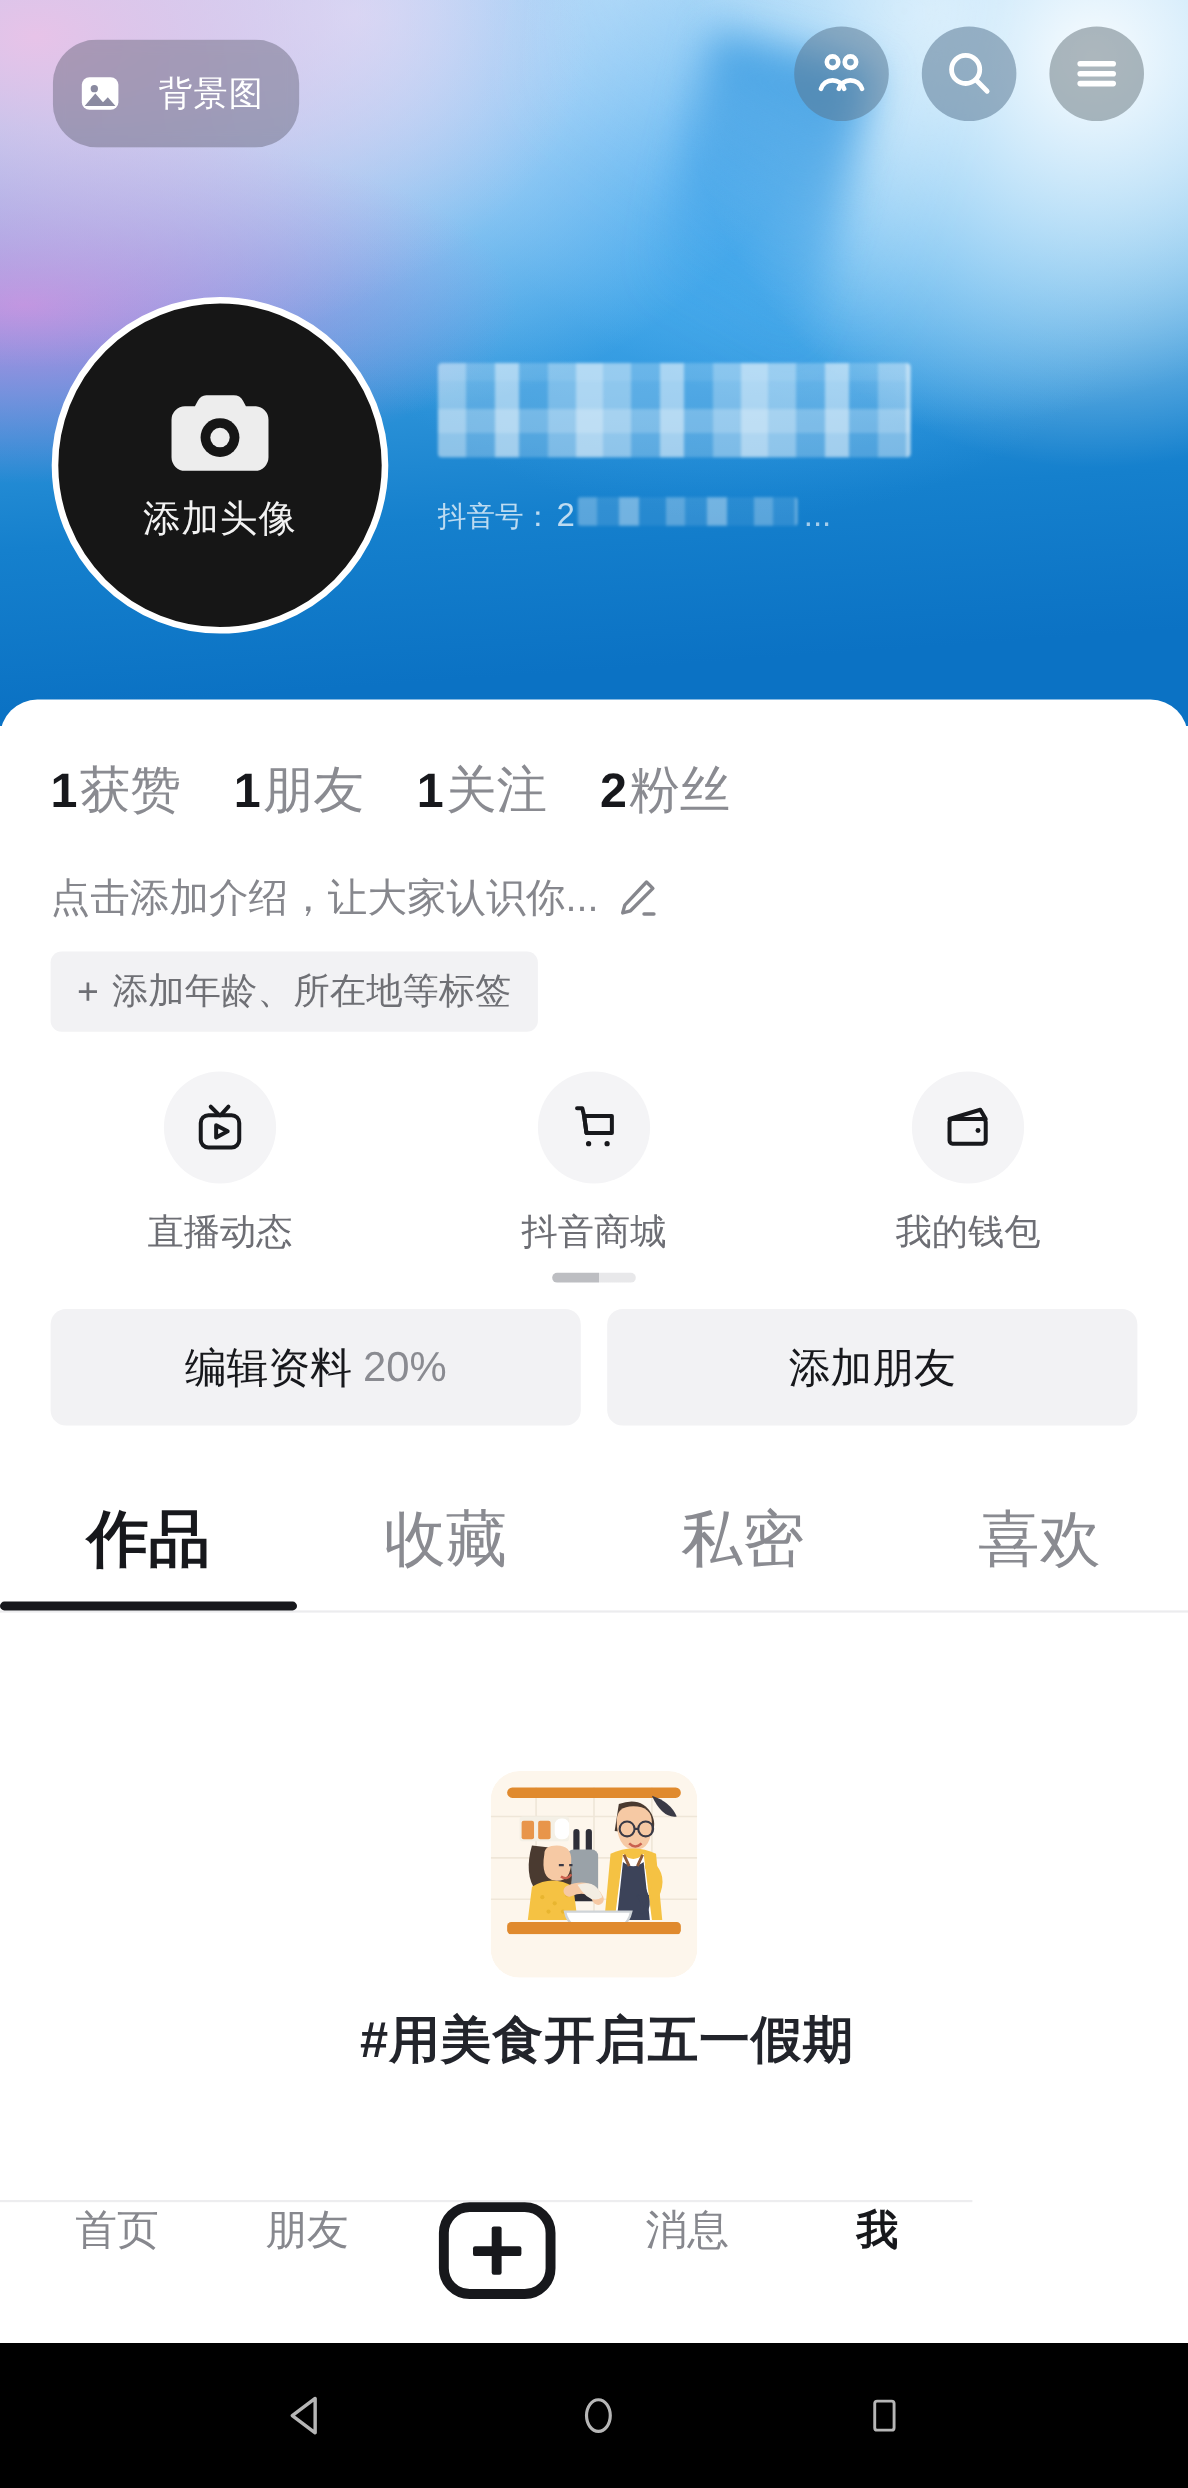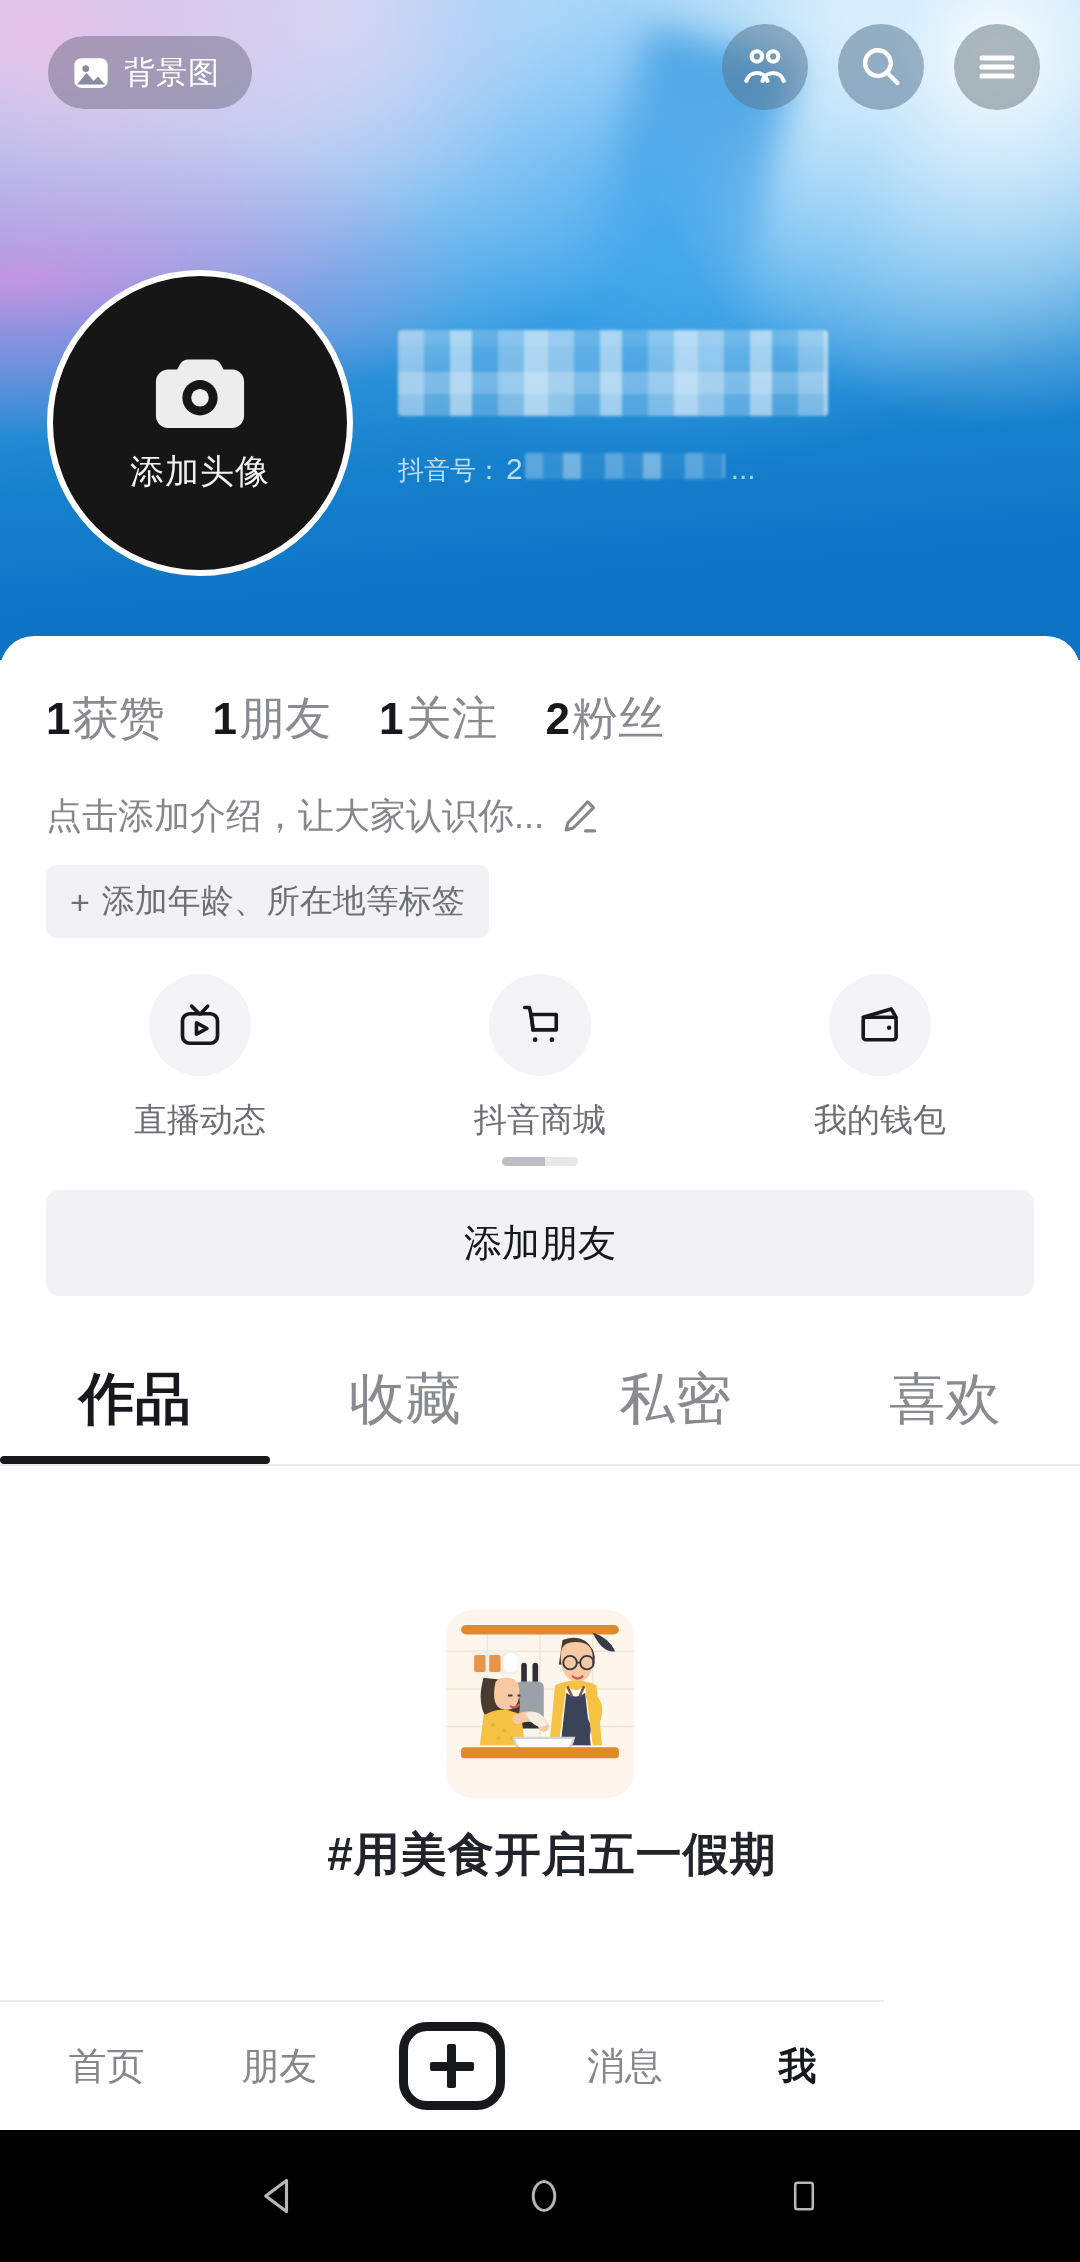--- a/index.html
+++ b/index.html
@@ -29,22 +29,22 @@
     transform:rotate(16deg); filter:blur(26px);
   }
   .hero-sheen2 {
     position:absolute; left:56%; top:6%; width:14%; height:52%;
     background:linear-gradient(195deg, rgba(30,140,220,.75), rgba(30,140,220,0) 75%);
     transform:rotate(14deg); filter:blur(18px);
   }
 
   
   .cover-chip {
-    position:absolute; left:48px; top:36px; height:73px;
-    display:flex; align-items:center; gap:12px;
+    position:absolute; left:48px; top:36px; height:98px;
+    display:flex; align-items:center; gap:32px;
     padding:0 32px 0 22px; border-radius:40px;
     background:rgba(90,90,110,.42); backdrop-filter:blur(6px);
   }
   .cover-chip .glyph { width:42px; height:42px; display:block; }
   .cover-chip .lbl { color:#fff; font-size:31px; letter-spacing:1px; }
 
   
   .hdr-btns { position:absolute; right:40px; top:24px; display:flex; gap:30px; }
   .hdr-btn {
     width:86px; height:86px; border-radius:50%;
@@ -155,21 +155,21 @@
   .illo { width:188px; height:188px; border-radius:26px; overflow:hidden; }
   .empty-title {
     margin-top:26px; font-size:46px; font-weight:bold;
     color:#22242b; letter-spacing:1px; white-space:nowrap;margin-left:24px;
   }
 
   
   .bottomnav {
     position:absolute; left:0; bottom:132px; width:884px; height:130px;
     background:#fff; border-top:2px solid #ededef;
-    display:flex; align-items:center;padding-left:20px;
+    display:flex; padding-left:20px;
   }
   .nav { flex:1; text-align:center; }
   .nav .nl { font-size:38px; color:#87888e; }
   .nav.active .nl { color:#17181c; font-weight:bold; }
   .plusbtn {
     width:106px; height:88px; margin:0 auto; border:9px solid #17181c;
     border-radius:28px; display:flex; align-items:center; justify-content:center;
   }
   .plusbtn .bar-h { position:absolute; width:44px; height:9px; background:#17181c; border-radius:2px; }
   .plusbtn .bar-v { position:absolute; width:9px; height:44px; background:#17181c; border-radius:2px; }
@@ -319,20 +319,24 @@
             <rect x="8" y="14.5" width="23.5" height="16" rx="2"></rect>
             <circle cx="26.5" cy="22" r="1.6" fill="#17181c" stroke="none"></circle>
           </svg>
         </span>
         <span class="qlabel">我的钱包</span>
       </div>
     </div>
     <div class="scrollbar"></div>
 
     <div class="actions">
+      <button class="abtn">
+        <span class="main">编辑资料</span>
+        <span class="pct">20%</span>
+      </button>
       <button class="abtn">
         <span class="main">添加朋友</span>
       </button>
     </div>
 
     <div class="tabs">
       <div class="tab active">
         <span class="tl">作品</span>
       </div>
       <div class="tab">

